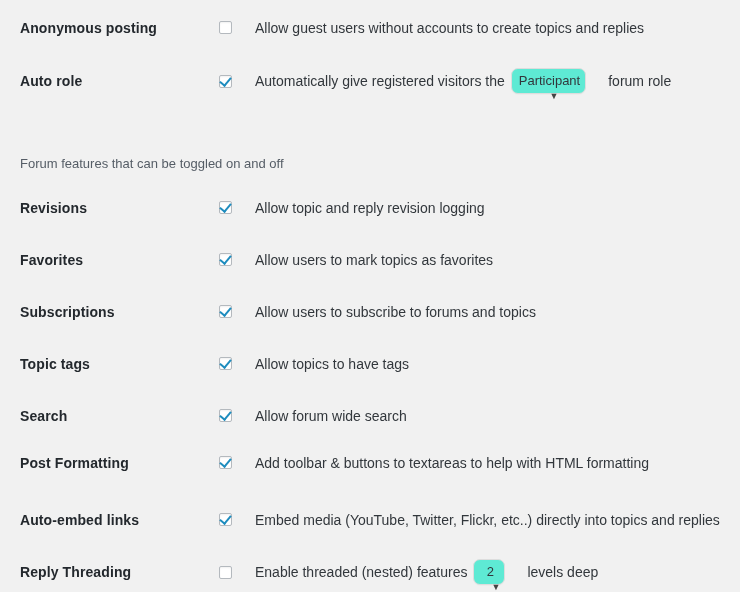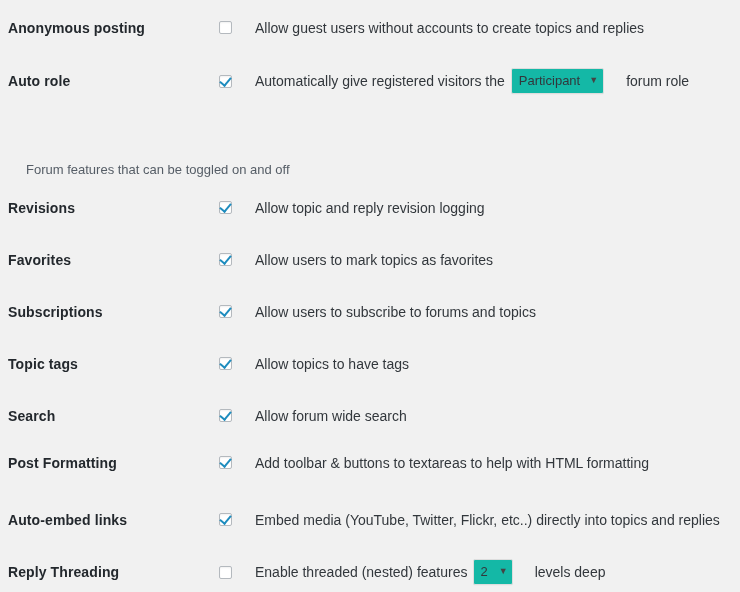--- a/index.html
+++ b/index.html
@@ -27,21 +27,21 @@
   .row {
     position: absolute;
     left: 0;
     width: 740px;
     display: flex;
     align-items: flex-start;
   }
   .row-label {
     width: 200px;
     box-sizing: border-box;
-    padding-left: 8px;
+    padding-left: 20px;
     padding-right: 10px;
     font-size: 14px;
     line-height: 1.3;
     color: #23282d;
     font-weight: 600;
     letter-spacing: 0.1px;
   }
   .row-field {
     flex: 1;
     padding-left: 19px;
@@ -94,30 +94,31 @@
     padding-top: 0;
   }
 
   
   .sel {
     display: inline-flex;
     align-items: center;
     justify-content: space-between;
     box-sizing: border-box;
     height: 26px;
-    background: #14b8a6;
+    background: #5eead4;
     border: 1px solid #ddd;
-    border-radius: 2px;
+    border-radius: 7px;
     padding: 0 5px 0 7px;
     margin: 0 6px;
     font-size: 13px;
     color: #32373c;
     cursor: pointer;
     box-shadow: 0 1px 0 rgba(0,0,0,.02);
     line-height: 24px;
+    flex-direction: column;
   }
   .sel .sel-value {
     white-space: nowrap;
   }
   .sel .caret {
     margin-left: 9px;
     font-size: 9px;
     color: #444;
     line-height: 1;
     transform: translateY(-1px);
@@ -139,21 +140,21 @@
     font-size: 15px;
     font-weight: 600;
     color: #23282d;
     margin: 0;
     line-height: 1.4;
     letter-spacing: 0.1px;
   }
   .section-desc {
     font-size: 13px;
     color: #555d66;
-    margin: 6px;
+    margin: 0;
     line-height: 1.5;
   }
 </style>
 </head>
 <body>
 
 <div class="settings-form">
 
   <div class="row" style="top:19px">
     <div class="row-label">Anonymous posting</div>

